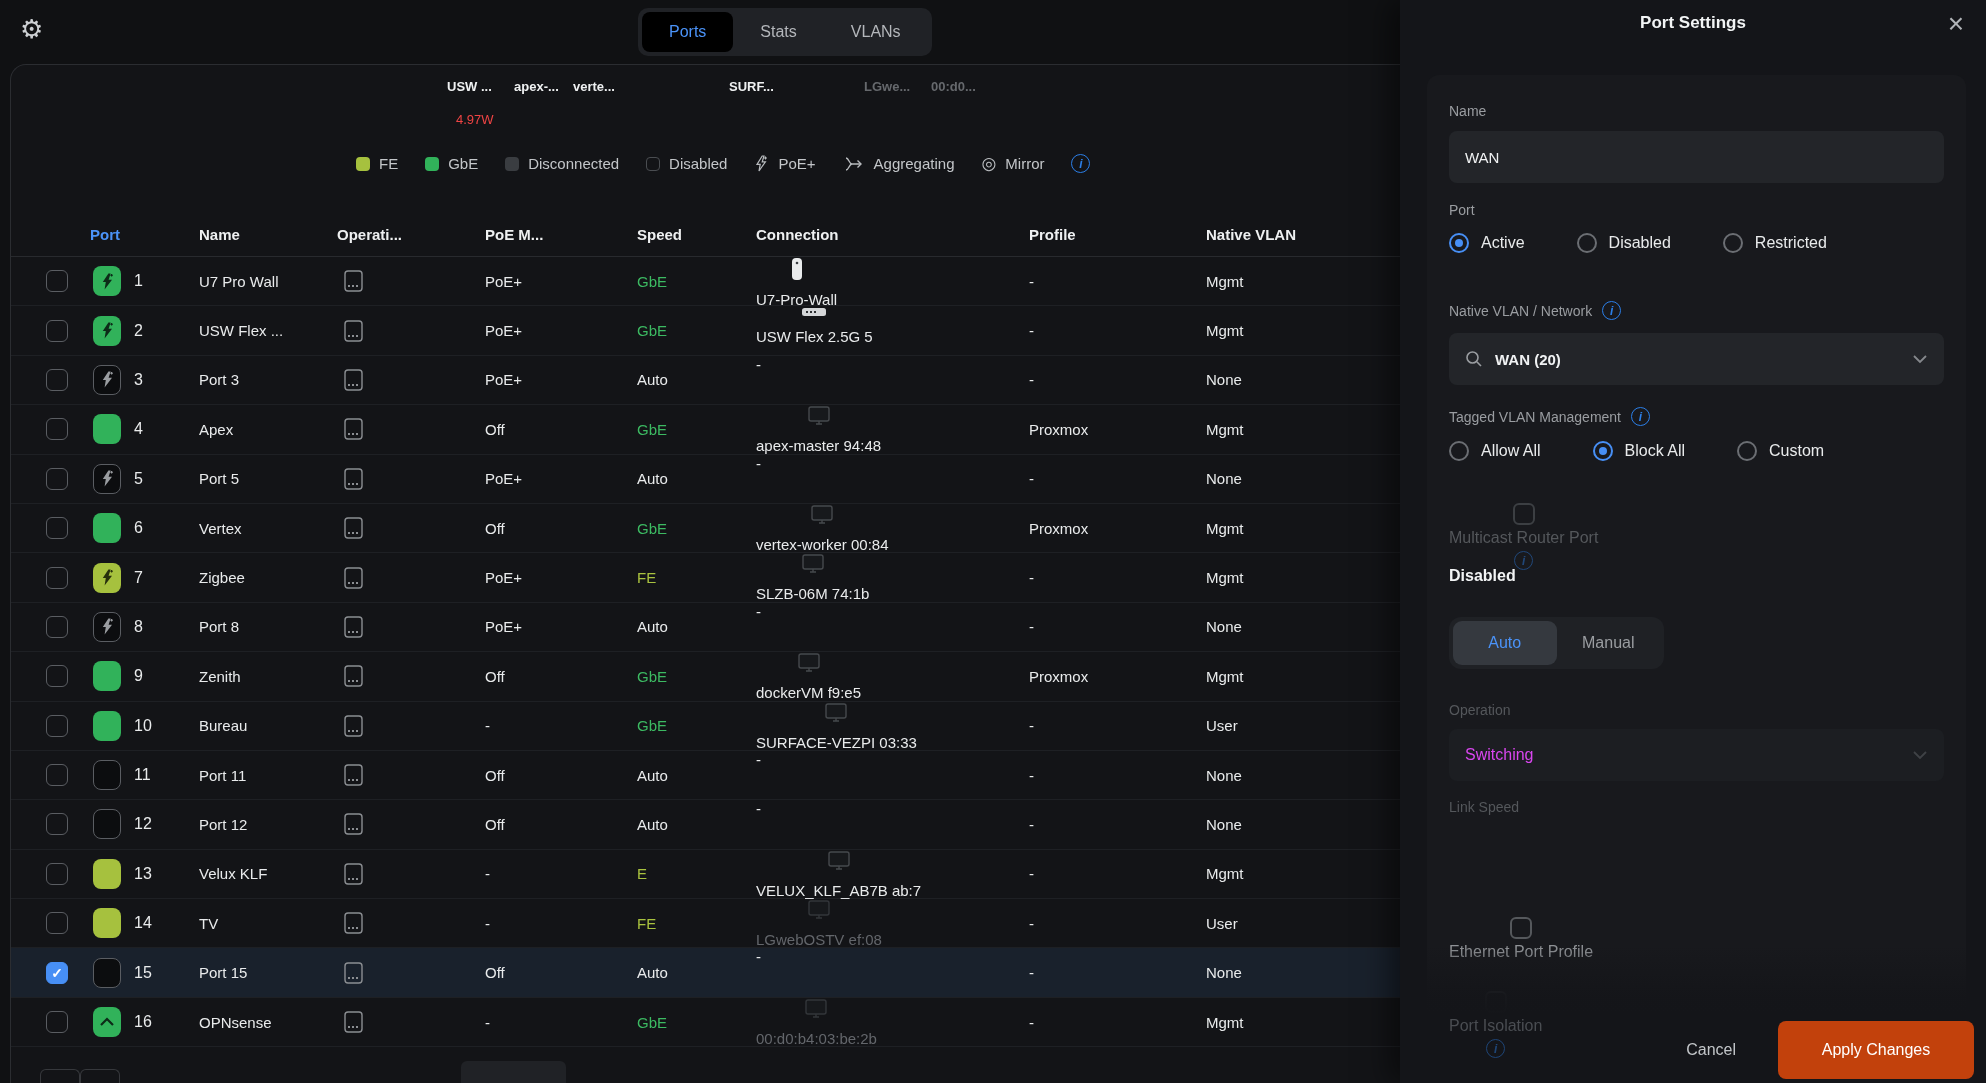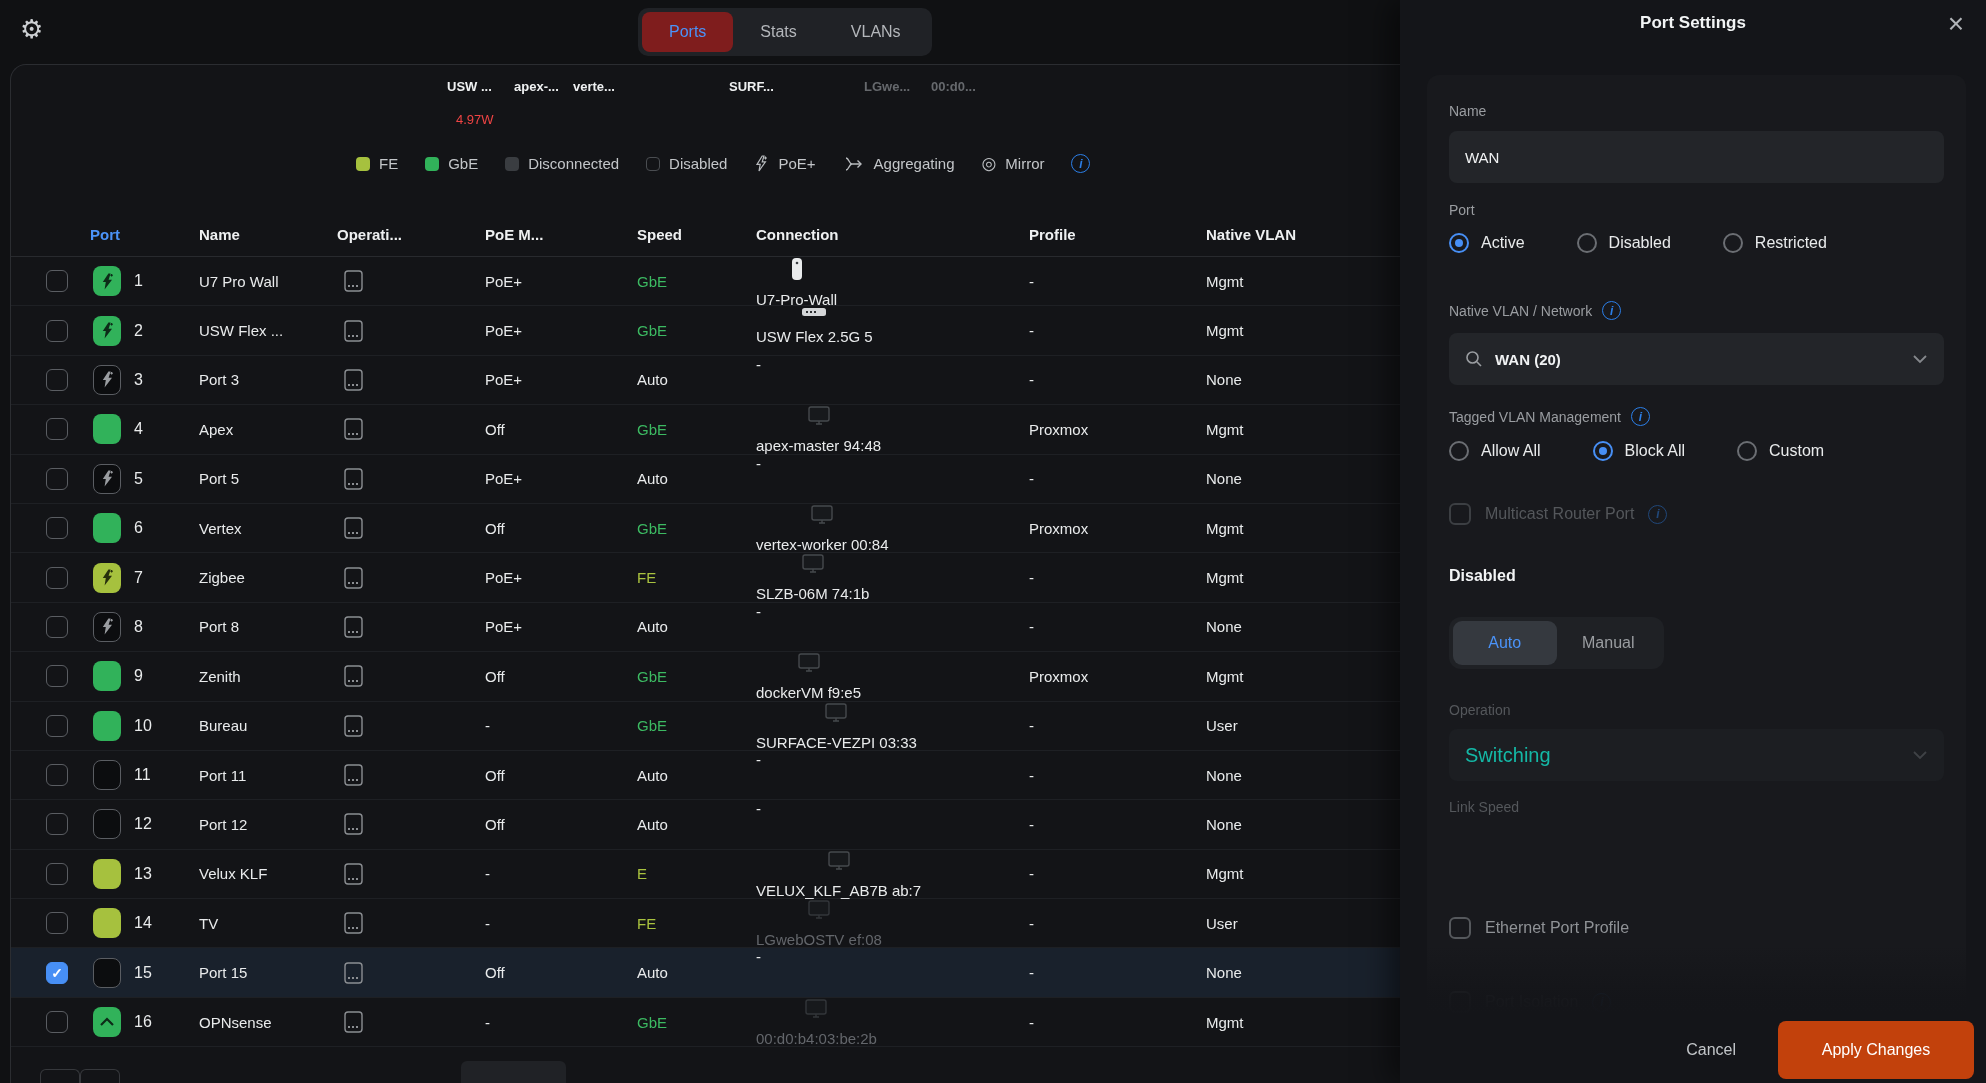--- a/index.html
+++ b/index.html
@@ -4,21 +4,21 @@
 <style>
   * { margin:0; padding:0; box-sizing:border-box; }
   html,body { background:#0b0c0e; }
   body { font-family:"Liberation Sans", sans-serif; }
   .app { position:relative; width:1986px; height:1083px; background:#101113; overflow:hidden; color:#e9ebec; }
 
   
   .gear { position:absolute; left:20px; top:14px; font-size:26px; color:#cdd0d3; cursor:pointer; }
   .tabs { position:absolute; left:638px; top:8px; height:48px; background:#202226; border-radius:10px; display:flex; align-items:center; padding:4px; }
   .tab  { height:40px; padding:0 27px; display:flex; align-items:center; border-radius:8px; font-size:16px; color:#b4b7bb; cursor:pointer; }
-  .tab.active { background:#7f1d1d; color:#4b93f8; }
+  .tab.active { background:#000000; color:#4b93f8; }
 
   
   .card { position:absolute; left:10px; top:64px; width:1390px; height:1019px; background:#131417;
           border-top:1px solid #2b2d31; border-left:1px solid #2b2d31; border-top-left-radius:16px; }
 
   .plabel { position:absolute; top:14px; font-size:13px; font-weight:bold; color:#eff1f2; white-space:nowrap; }
   .plabel.dim { color:#66696d; }
   .pl-0{left:436px}.pl-1{left:503px}.pl-2{left:562px}.pl-3{left:718px}.pl-4{left:853px}.pl-5{left:920px}
   .poe-power { position:absolute; left:445px; top:47px; font-size:13px; color:#ef4444; }
 
@@ -77,31 +77,31 @@
   .flabel.dim { color:#54575b; }
   .frow { position:absolute; left:22px; display:flex; align-items:center; }
 
   .tinput { position:absolute; left:22px; width:495px; height:52px; background:#232529; border-radius:8px;
             display:flex; align-items:center; padding:0 16px; font-size:15px; color:#f0f2f3; }
 
   .fselect { position:absolute; left:22px; width:495px; height:52px; background:#232529; border-radius:8px;
              display:flex; align-items:center; padding:0 16px; gap:12px; cursor:pointer; }
   .fselect .val { font-size:15px; font-weight:bold; color:#f0f2f3; flex:1; }
   .fselect.disabled { background:#1c1e22; cursor:default; }
-  .fselect.disabled .val { font-weight:normal; font-size:20px; color:#14b8a6; }
+  .fselect.disabled .val { font-weight:normal; font-size:16px; color:#d946ef; }
   .chev { color:#85888c; display:flex; }
   .fselect.disabled .chev { color:#3f4246; }
 
   .radio-row { gap:52px; }
   .radio { display:flex; align-items:center; gap:12px; font-size:16px; color:#e9ebec; cursor:pointer; }
   .rdot { width:20px; height:20px; border-radius:50%; border:2px solid #6b6e73; position:relative; }
   .radio.sel .rdot { border-color:#478ff5; }
   .radio.sel .rdot::after { content:""; position:absolute; left:4px; top:4px; width:8px; height:8px; border-radius:50%; background:#478ff5; }
 
-  .chk { display:flex; align-items:center; gap:14px; cursor:pointer; }
+  .chk { display:flex; align-items:center; gap:4px; cursor:pointer;flex-direction:column; }
   .chk .box { width:22px; height:22px; border-radius:6px; border:2px solid #55585c; }
   .chk.dim .box { border-color:#3c3f43; }
   .chk .lbl { font-size:16px; }
 
   .adv-title { position:absolute; left:22px; font-size:16px; font-weight:bold; color:#f2f4f5; }
   .toggle { position:absolute; left:22px; width:215px; height:52px; background:#1f2125; border-radius:12px; display:flex; padding:4px; }
   .tg-seg { flex:1; display:flex; align-items:center; justify-content:center; border-radius:9px; font-size:16px; color:#9a9da1; cursor:pointer; }
   .tg-seg.active { background:#35393f; color:#4b93f8; }
 
   .fade { position:absolute; left:0; top:946px; width:100%; height:70px; background:linear-gradient(180deg, rgba(20,21,25,0) 0%, rgba(20,21,25,.92) 70%, #141519 100%); pointer-events:none; }

